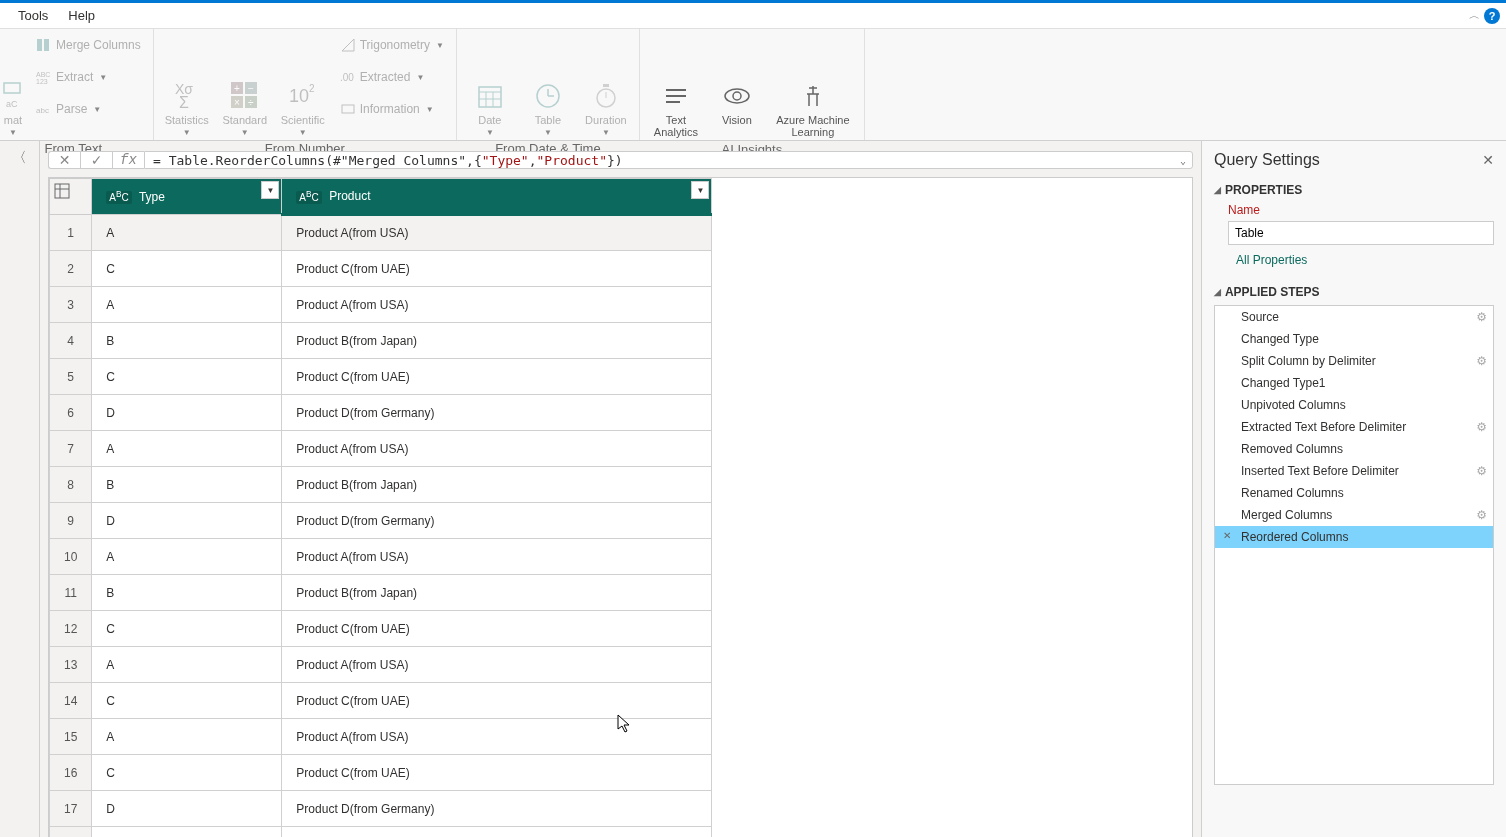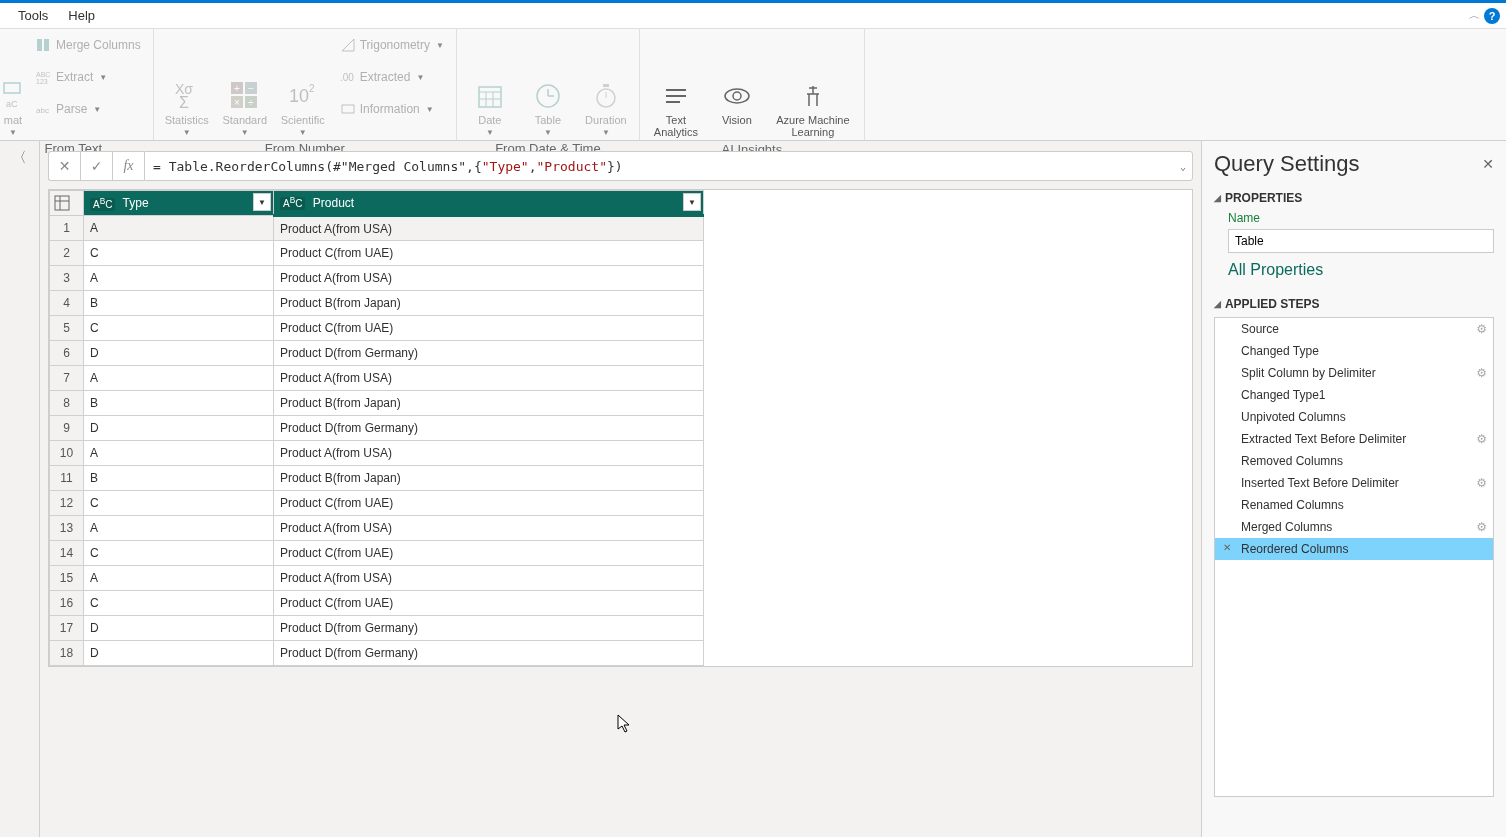--- a/index.html
+++ b/index.html
@@ -35,52 +35,52 @@
 .side-collapse .chevron { color: #666; font-size: 14px; }
 
 
 .main-area { display: flex; height: calc(100% - 3px - 26px - 112px); }
 .center { flex: 1; padding: 10px 8px; display: flex; flex-direction: column; overflow: hidden; }
 
 
 .formula-bar { display: flex; align-items: stretch; height: 30px; margin-bottom: 8px; }
 .formula-btn { width: 32px; border: 1px solid #ccc; background: #fff; display: flex; align-items: center; justify-content: center; color: #888; font-size: 14px; border-right: none; }
 .formula-btn:first-child { border-radius: 3px 0 0 3px; }
-.formula-fx { font-style: italic; font-family: Liberation Serif, serif; }
+.formula-fx { font-style: italic; font-family: Liberation Mono, monospace; }
 .formula-input { flex: 1; border: 1px solid #ccc; border-radius: 0 3px 3px 0; padding: 0 8px; font-family: Consolas, monospace; font-size: 13px; display: flex; align-items: center; color: #333; position: relative; background: #fff; }
 .formula-input .tok-red { color: #a31515; }
 .formula-expand { position: absolute; right: 6px; color: #666; font-size: 10px; }
 
 
 .grid { border: 1px solid #ccc; background: #fff; display: inline-block; }
 .grid table { border-collapse: collapse; }
-.grid th, .grid td { border: 1px solid #d0d0d0; font-size: 12px; text-align: left; padding: 3px 6px; height: 25px; }
+.grid th, .grid td { border: 1px solid #d0d0d0; font-size: 12px; text-align: left; padding: 3px 14px; height: 36px; }
 .grid .rownum-head { width: 34px; background: #f3f2f1; border: 1px solid #ccc; position: relative; }
 .grid .rownum-head svg { position: absolute; top: 4px; left: 4px; }
 .grid .rownum { width: 34px; text-align: center; background: #f3f2f1; color: #555; }
 .grid .colhead { background: #0b6a5d; color: #fff; font-weight: normal; position: relative; }
 .grid .colhead.selected { background: #0b6a5d; }
 .grid .colhead .type-icon { font-size: 10px; background: rgba(0,0,0,0.15); padding: 1px 3px; border-radius: 2px; margin-right: 4px; }
 .grid .colhead .dropdown { position: absolute; right: 2px; top: 2px; width: 18px; height: 18px; background: #fff; color: #333; display: flex; align-items: center; justify-content: center; font-size: 8px; border: 1px solid #ccc; }
 .grid .col-type { width: 190px; }
 .grid .col-product { width: 430px; }
 .grid tbody tr.row1 td.datacell { background: #f3f2f1; }
 .grid .sel-underline { border-bottom: 3px solid #0b6a5d !important; }
 
 
 .right-panel { width: 305px; background: #f8f8f8; border-left: 1px solid #d0d0d0; padding: 10px 12px; }
 .right-panel .title-row { display: flex; justify-content: space-between; align-items: center; margin-bottom: 14px; }
-.right-panel .title { font-size: 22px; color: #333; }
+.right-panel .title { font-size: 16px; color: #333; }
 .right-panel .close-x { color: #666; font-size: 14px; cursor: default; }
 .section-head { font-weight: bold; font-size: 12px; color: #333; margin: 10px 0 6px 0; display: flex; align-items: center; gap: 4px; }
 .section-head .tri { font-size: 9px; color: #666; }
-.prop-label { font-size: 12px; margin: 4px 0 4px 14px; color: #15803d; }
+.prop-label { font-size: 12px; margin: 4px 0 4px 14px; color: #b91c1c; }
 .prop-input { margin: 0 0 8px 14px; }
 .prop-input input { width: 100%; padding: 4px 6px; border: 1px solid #ccc; font-size: 12px; background: #fff; }
-.all-props { color: #0b6a5d; font-size: 16px; margin-left: 14px; cursor: default; }
+.all-props { color: #0b6a5d; font-size: 12px; margin-left: 22px; cursor: default; }
 .steps-box { border: 1px solid #ccc; background: #fff; margin-top: 6px; height: 480px; }
 .step { padding: 4px 8px 4px 26px; font-size: 12px; position: relative; cursor: default; }
 .step .gear { position: absolute; right: 6px; top: 4px; color: #aaa; font-size: 12px; }
 .step.current { background: #7dd3fc; }
 .step.current::before { content: "✕"; position: absolute; left: 8px; top: 4px; color: #666; font-size: 10px; }
 
 .cursor-arrow { position: absolute; left: 617px; top: 714px; font-size: 16px; color: #000; pointer-events: none; }
 </style>
 </head>
 <body>

